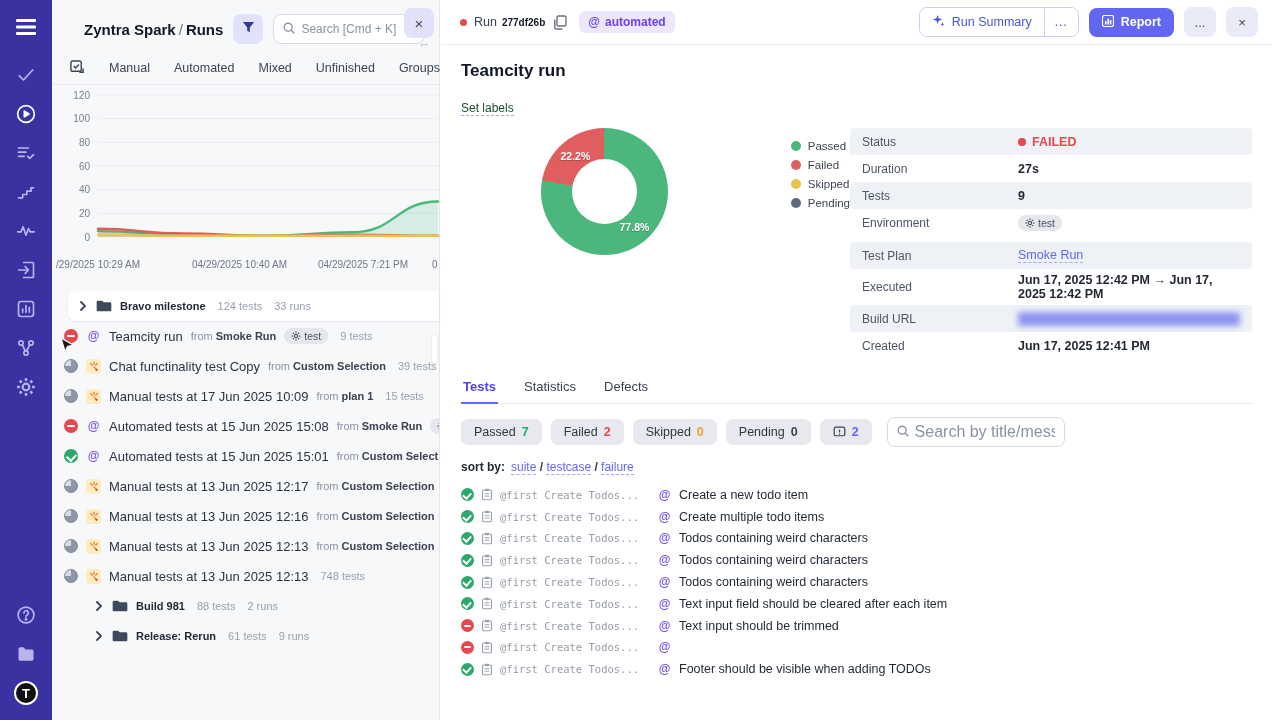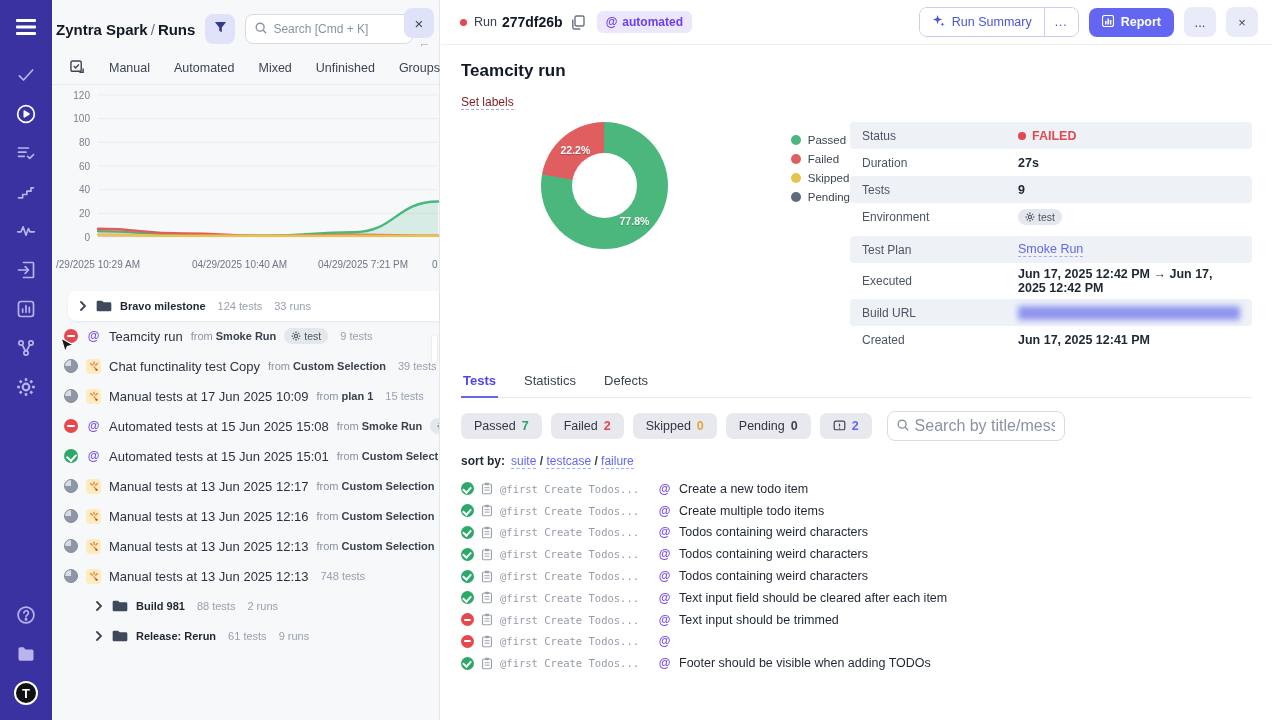--- a/index.html
+++ b/index.html
@@ -13,21 +13,21 @@
     color:#b9b4ee; cursor:pointer; }
   .rail .ric svg { display:block; }
   .rail .menu { margin-top:14px; margin-bottom:22px; }
   .rail .grp { display:flex; flex-direction:column; gap:13px; }
   .rail .spacer { flex:1; }
   .rail .grp-bottom { display:flex; flex-direction:column; gap:13px; margin-bottom:14px; }
 
   
   .lpanel { position:absolute; left:52px; top:0; width:388px; height:720px; background:#f7f8fa;
     border-right:1px solid #e3e6ea; z-index:20; }
-  .lp-head { display:flex; align-items:center; gap:10px; padding:14px 14px 10px 4px; }
+  .lp-head { display:flex; align-items:center; gap:10px; padding:14px 14px 10px 32px; }
   .lp-title { font-size:15px; font-weight:bold; color:#111827; white-space:nowrap; }
   .lp-title .sep { font-weight:normal; color:#6b7280; margin:0 3px; }
   .btn-sq { width:30px; height:30px; border-radius:8px; background:#dfe2f8; border:none;
     display:flex; align-items:center; justify-content:center; cursor:pointer; flex:0 0 auto; }
   .lp-search { flex:1; min-width:0; height:30px; background:#fff; border:1px solid #d8dbe2; border-radius:8px;
     display:flex; align-items:center; gap:6px; padding:0 9px; }
   .lp-search input { border:none; outline:none; width:100%; font-size:12px; color:#374151;
     font-family:"Liberation Sans", sans-serif; background:transparent; }
   .lp-search input::placeholder { color:#8a93a3; }
   .lp-close { position:absolute; top:8px; right:5px; z-index:5; }
@@ -70,38 +70,38 @@
     border-radius:9px; font-size:10.5px; padding:2px 7px; flex:0 0 auto; }
   .lscroll { position:absolute; right:2px; top:335px; width:5px; height:28px; background:#fff; border-radius:3px;
     box-shadow:0 0 2px rgba(0,0,0,.15); }
   .cursor-ptr { position:absolute; left:8px; top:337px; z-index:40; }
 
   
   .rpanel { position:absolute; left:441px; top:0; right:8px; height:720px; background:#fff; overflow:hidden; }
   .rp-top { height:45px; display:flex; align-items:center; padding:0 14px 0 19px; border-bottom:1px solid #eceef2; }
   .dot { width:7px; height:7px; border-radius:50%; background:#e5484d; margin-right:7px; }
   .runlabel { font-size:12.5px; color:#374151; margin-right:5px; }
-  .runid { font-size:14px; font-weight:bold; color:#111827; margin-right:8px; }
+  .runid { font-size:10px; font-weight:bold; color:#111827; margin-right:8px; }
   .copy-ic { display:flex; margin-right:12px; cursor:pointer; }
   .badge-auto { display:inline-flex; align-items:center; gap:5px; background:#ece7fd; color:#6d3ff0;
     font-size:12px; font-weight:bold; border-radius:6px; padding:4px 9px; }
   .rp-top .grow { flex:1; }
   .btn-group { display:flex; border:1px solid #c9cdf6; border-radius:8px; overflow:hidden; background:#fff; }
   .btn-rs { display:flex; align-items:center; gap:7px; padding:6px 12px; font-size:12.5px; color:#4956d4;
     background:#fff; border:none; cursor:pointer; font-family:"Liberation Sans",sans-serif; }
   .btn-rs-more { padding:6px 10px; border:none; border-left:1px solid #c9cdf6; background:#fff; color:#4956d4;
     font-size:12px; letter-spacing:1px; cursor:pointer; }
   .btn-report { display:flex; align-items:center; gap:7px; margin-left:10px; background:#6366f1; color:#fff;
     border:none; border-radius:8px; padding:7px 13px; font-size:12.5px; font-weight:bold; cursor:pointer;
     font-family:"Liberation Sans",sans-serif; }
   .btn-lite { margin-left:10px; width:32px; height:30px; border:none; border-radius:8px; background:#e9ebf8;
     color:#3f4654; font-size:13px; cursor:pointer; }
   .rp-body { padding:16px 20px 0 20px; }
   .rp-title { font-size:17px; font-weight:bold; color:#111827; }
-  .setlabels { display:inline-block; margin-top:14px; font-size:12px; color:#7f1d1d;
+  .setlabels { display:inline-block; margin-top:20px; font-size:12px; color:#14532d;
     border-bottom:1px dashed #a5a8f5; cursor:pointer; }
 
   .overview { display:flex; margin-top:12px; }
   .donut-zone { width:330px; display:flex; justify-content:center; }
   .donut { position:relative; width:127px; height:127px; border-radius:50%; }
   .donut::after { content:""; position:absolute; left:31px; top:31px; width:65px; height:65px;
     border-radius:50%; background:#fff; }
   .donut .dlab { position:absolute; font-size:10.5px; font-weight:bold; color:#fff; transform:translate(-50%,-50%);
     text-shadow:0 1px 1px rgba(0,0,0,.25); z-index:2; }
   .legend { margin-left:42px; margin-top:12px; display:flex; flex-direction:column; gap:7px; }

